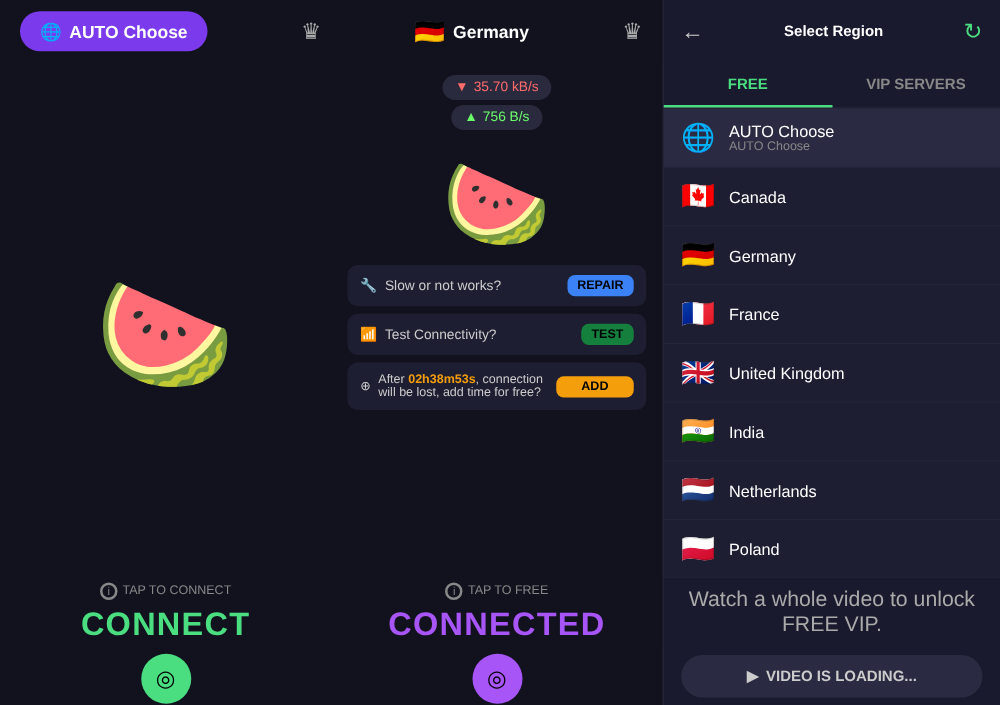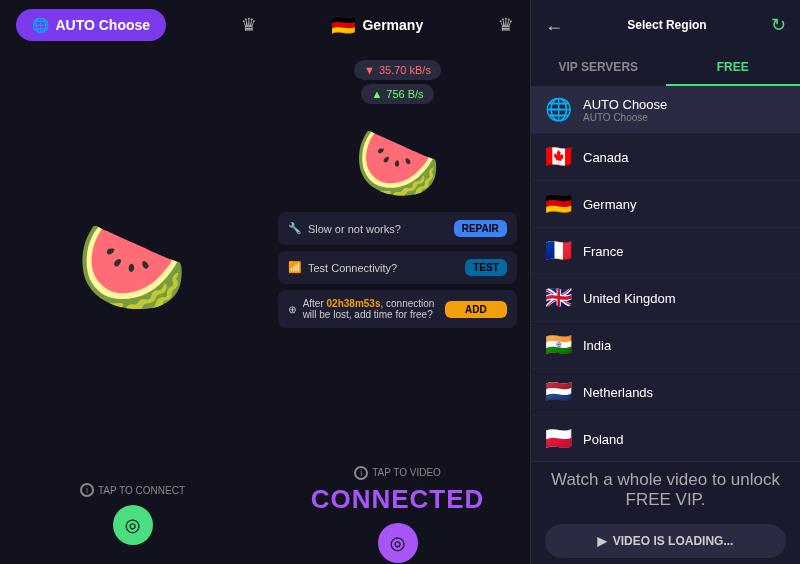--- a/index.html
+++ b/index.html
@@ -169,21 +169,21 @@
       border: none;
       border-radius: 6px;
       padding: 3px 8px;
       font-size: 10px;
       font-weight: bold;
       cursor: pointer;
       margin-left: 27px;
     }
 
     .btn-test {
-      background: #0369a1;
+      background: #15803d;
       color: #000;
       border: none;
       border-radius: 6px;
       padding: 3px 8px;
       font-size: 10px;
       font-weight: bold;
       cursor: pointer;
     }
 
     .btn-add {
@@ -469,52 +469,53 @@
     </div>
   </div>
 
   <div class="bottom-section">
 
     <div class="connect-half">
       <div class="tap-label">
         <span class="info-circle">i</span>
         <span>TAP TO CONNECT</span>
       </div>
+      <div class="connect-text">CONNECT</div>
       <div class="circle-btn">
         <span>◎</span>
       </div>
     </div>
 
     <div class="connect-half">
       <div class="tap-label">
         <span class="info-circle">i</span>
-        <span>TAP TO VIDEO</span>
+        <span>TAP TO FREE</span>
       </div>
       <div class="connected-text">CONNECTED</div>
       <div class="circle-btn" style="background:#a855f7;">
         <span>◎</span>
       </div>
     </div>
   </div>
 </div>
 
 <div class="right-panel">
 
   <div class="region-header">
     <button class="back-btn">←</button>
     <span class="region-title">Select Region</span>
     <button class="refresh-btn">↻</button>
   </div>
 
   <div class="tabs">
+    <div class="tab active">
+      <span>FREE</span>
+    </div>
     <div class="tab">
       <span>VIP SERVERS</span>
-    </div>
-    <div class="tab active">
-      <span>FREE</span>
     </div>
   </div>
 
   <div class="region-list" id="region-list">
   <div class="region-item selected">
         <span class="region-flag">🌐</span>
         <div class="region-info">
           <span class="region-name">AUTO Choose</span>
           <span class="region-sub">AUTO Choose</span>
         </div>

